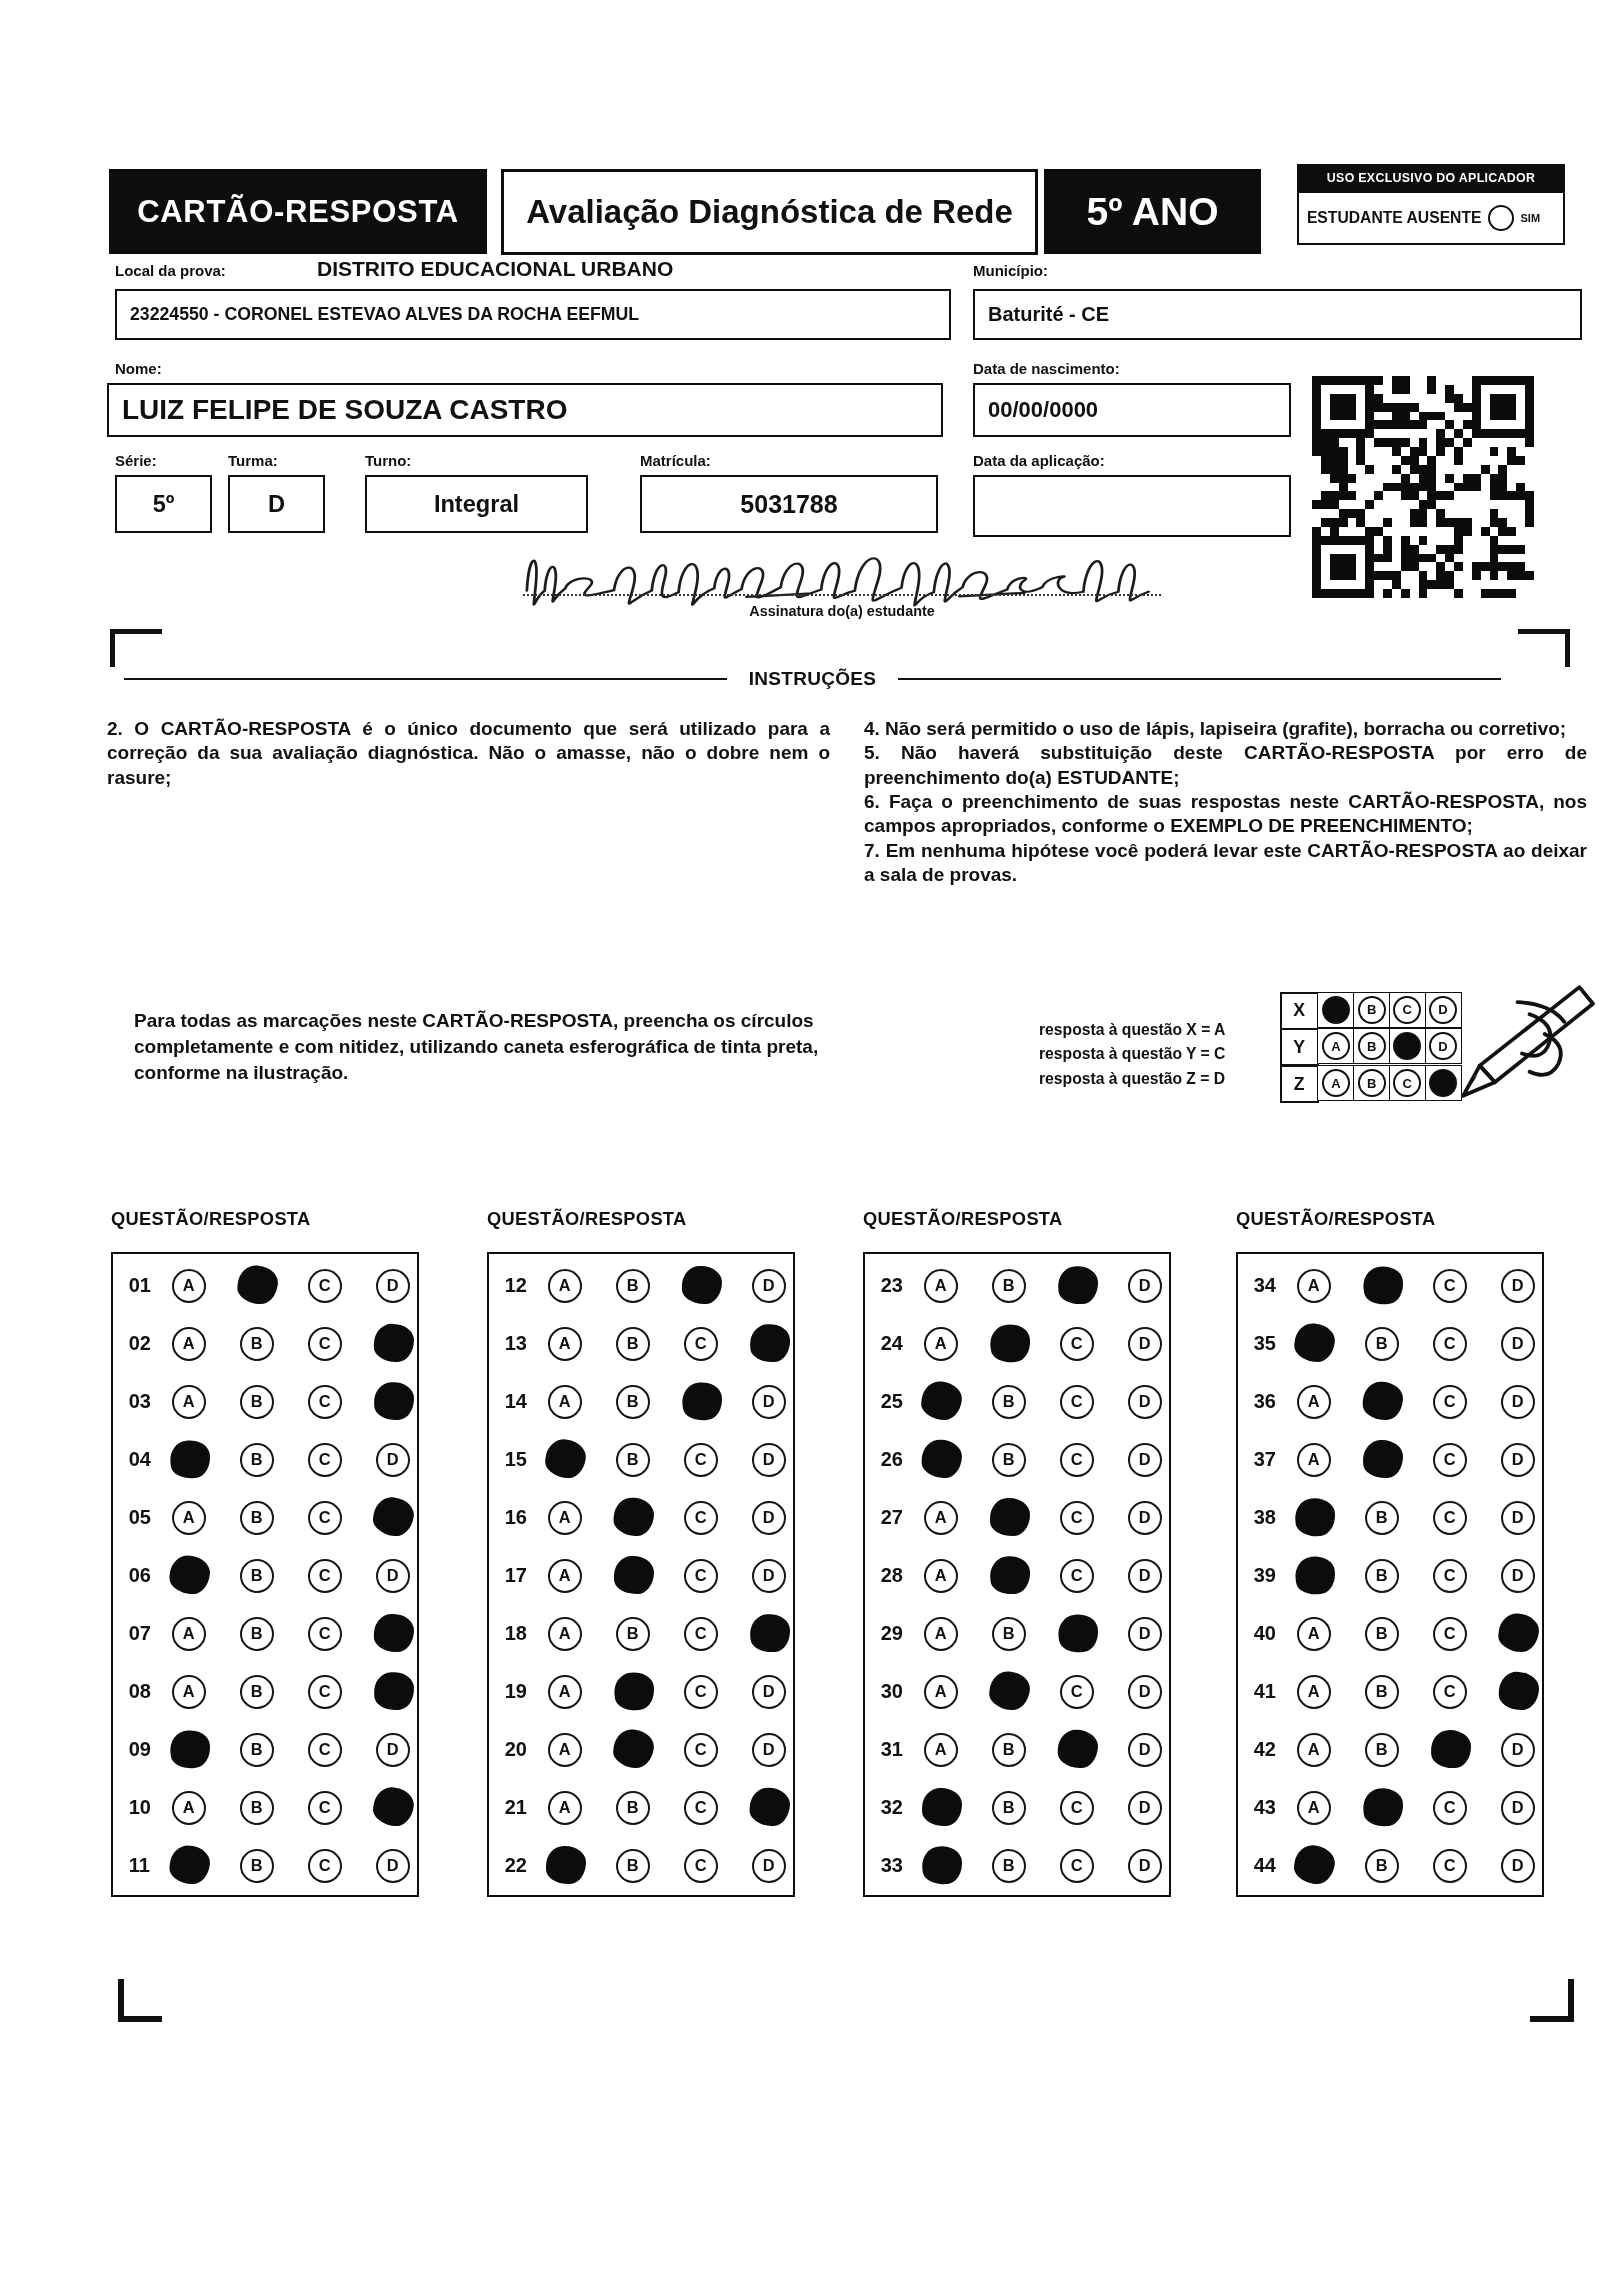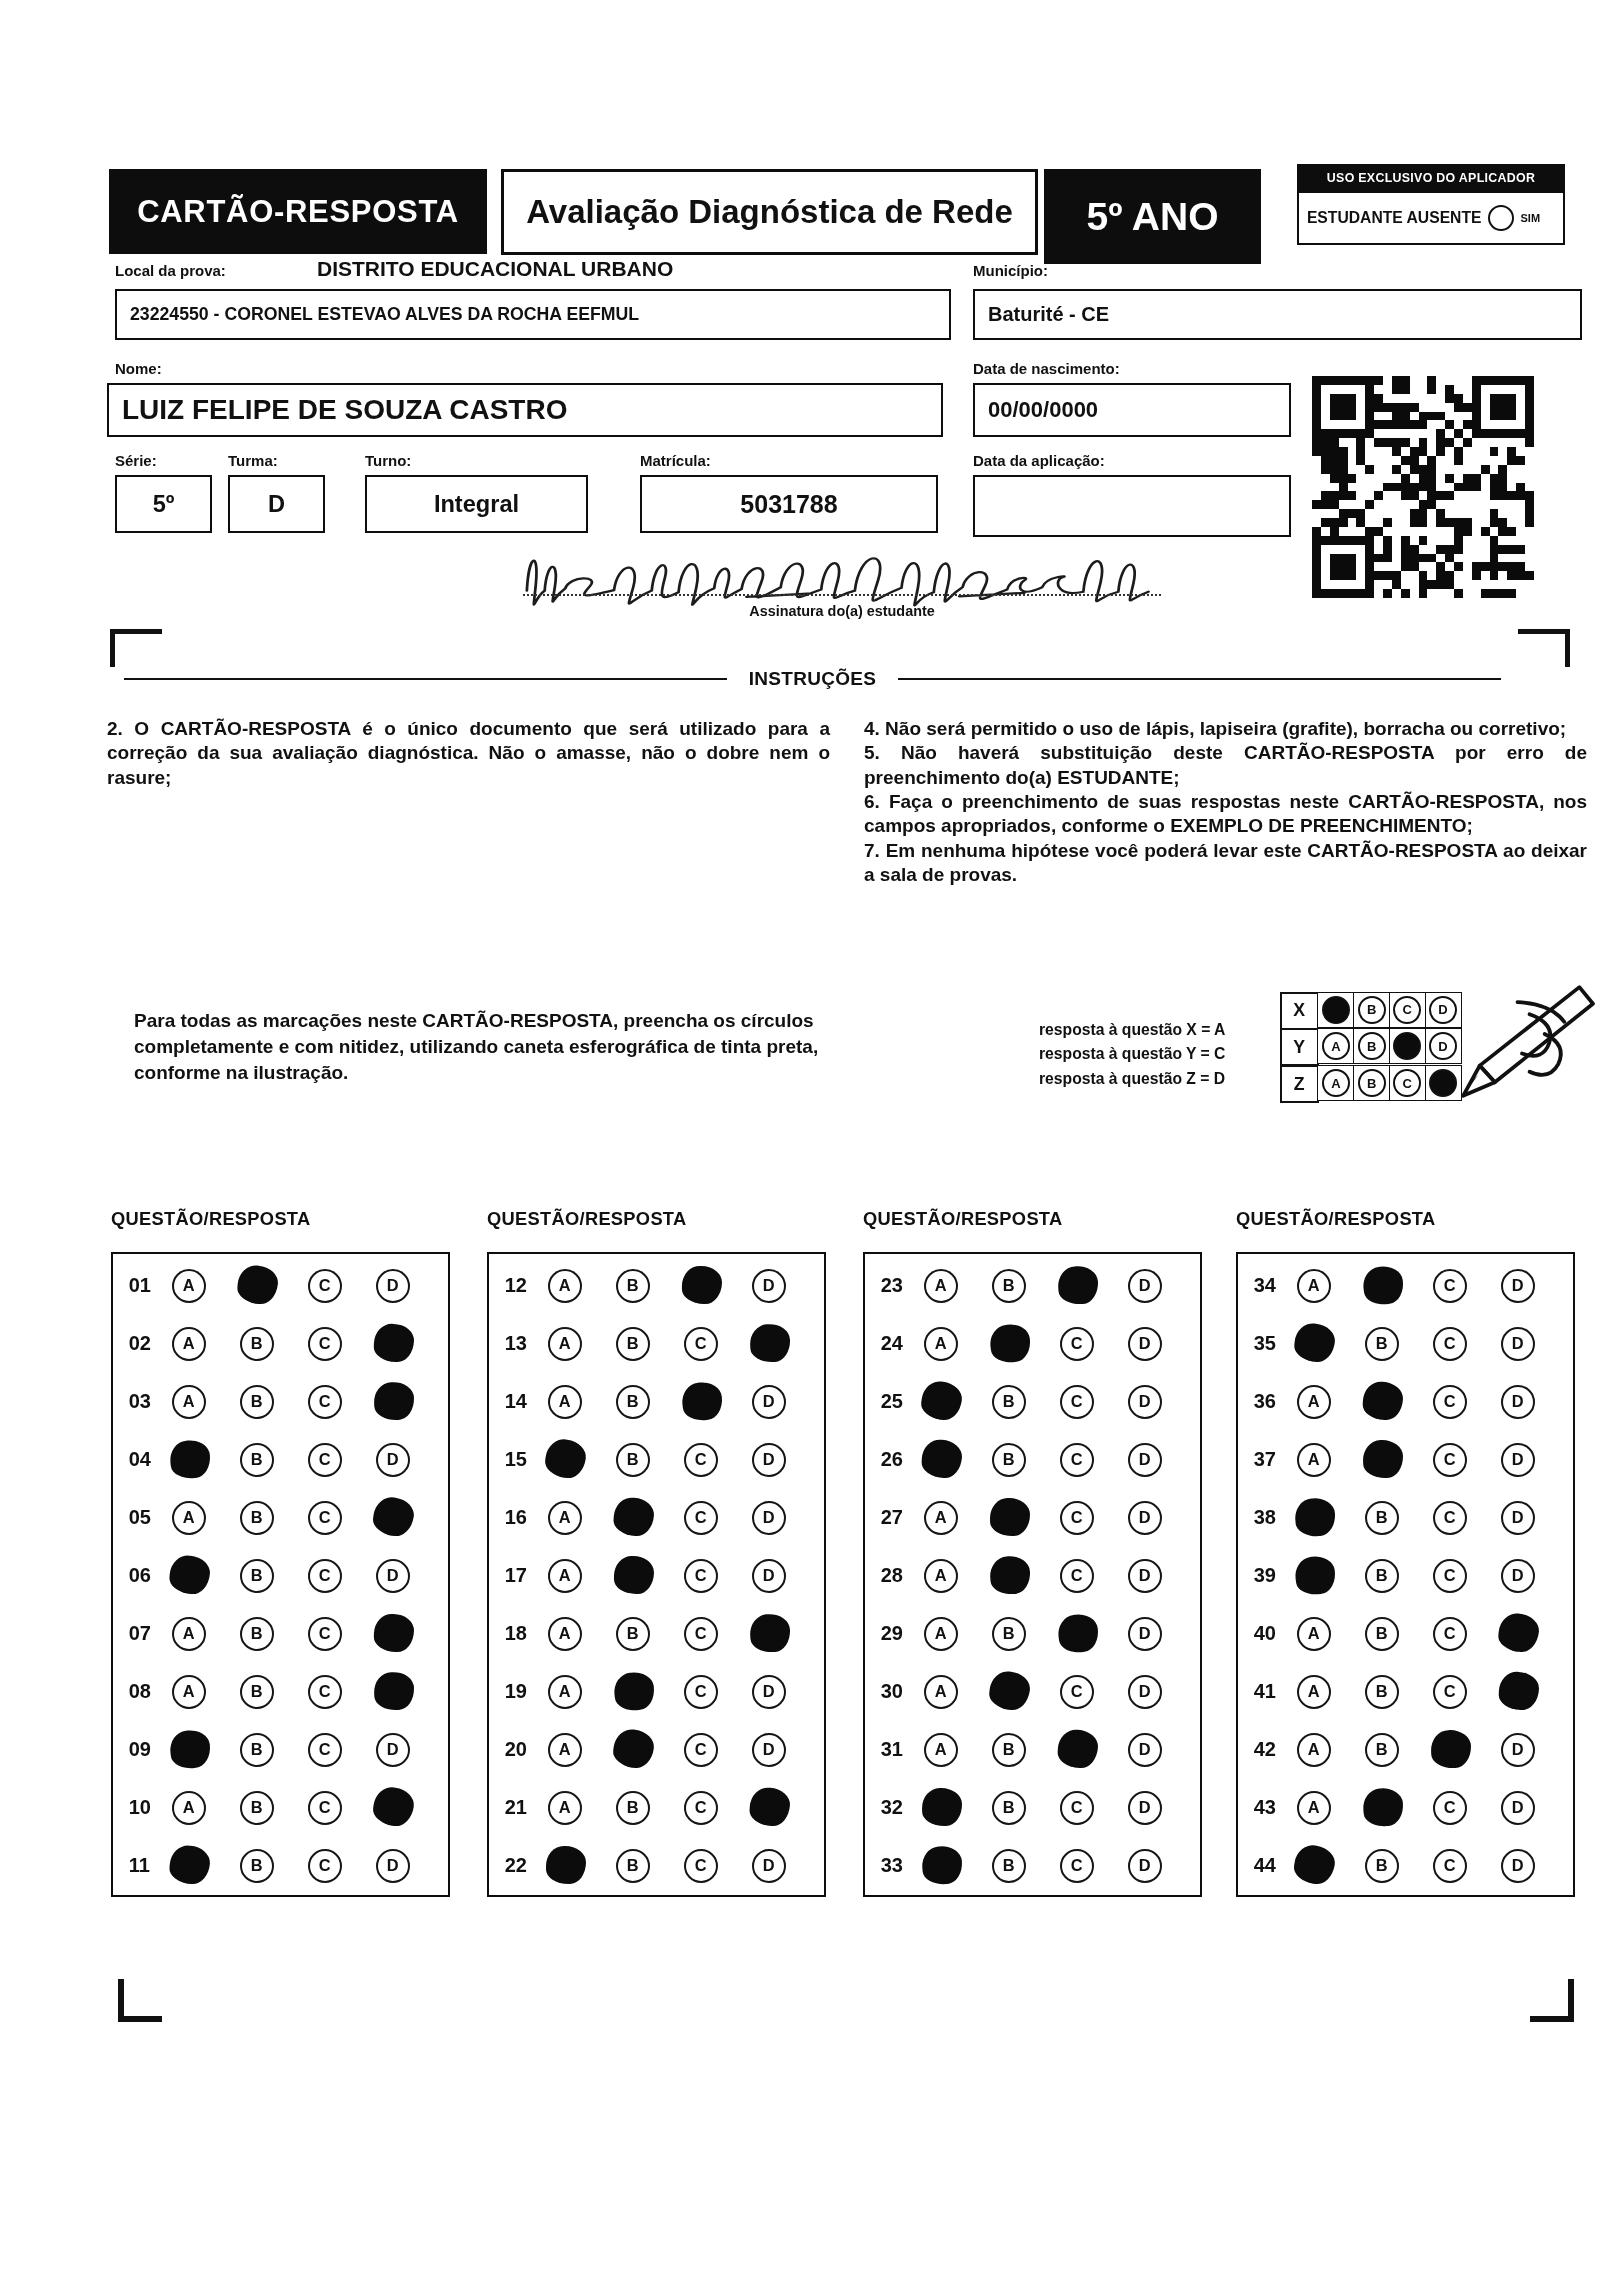--- a/index.html
+++ b/index.html
@@ -6,21 +6,21 @@
   body{
     width:1623px;height:2295px;position:relative;background:#fff;
     font-family:"Liberation Sans", sans-serif;color:#111;overflow:hidden;
   }
   .abs{position:absolute;}
 
   
   .hdr-black{background:#0d0d0d;color:#fff;display:flex;align-items:center;justify-content:center;font-weight:bold;}
   .box-card-title{left:109px;top:169px;width:378px;height:85px;font-size:31px;letter-spacing:0.7px;}
   .box-exam-title{left:501px;top:169px;width:531px;height:80px;border:3.9px solid #0d0d0d;display:flex;align-items:center;justify-content:center;font-weight:bold;font-size:33px;}
-  .box-grade{left:1044px;top:169px;width:217px;height:95px;font-size:39px;}
+  .box-grade{left:1044px;top:169px;width:217px;height:85px;font-size:39px;}
   .applicator{left:1297px;top:164px;width:268px;}
   .applicator-bar{background:#0d0d0d;color:#fff;font-size:12.4px;font-weight:bold;text-align:center;height:29px;line-height:29px;letter-spacing:0.3px;}
   .applicator-body{border:2.6px solid #0d0d0d;border-top:none;height:50px;display:flex;align-items:center;padding:0 7.9px;gap:6.5px;}
   .applicator-body .lbl{font-weight:bold;font-size:15.7px;}
   .absent-circle{width:22px;height:22px;border:2px solid #111;border-radius:50%;flex:0 0 auto;}
   .applicator-body .sim{font-weight:bold;font-size:11px;}
 
   
   .flabel{font-weight:bold;font-size:15px;}
   .fbox{border:2.6px solid #0d0d0d;display:flex;align-items:center;font-weight:bold;background:#fff;}
@@ -80,21 +80,21 @@
   .ex-row{display:flex;}
   .ex-cell{width:35px;height:34px;border:1.3px solid #111;margin:-1.3px 0 0 -1.3px;display:flex;align-items:center;justify-content:center;background:#fff;}
   .ex-cell.ex-label{font-weight:bold;font-size:17.7px;border-width:2px;}
   .ex-bubble{width:24px;height:24px;border:2px solid #111;border-radius:50%;display:flex;align-items:center;justify-content:center;font-weight:bold;font-size:13px;}
   .ex-bubble.filled{background:#0c0c0c;color:transparent;}
   .hand{left:1445px;top:974px;width:151px;height:141px;}
   .hand svg{width:100%;height:100%;}
 
   
   .col-header{top:1208px;text-align:center;font-weight:bold;font-size:18.3px;letter-spacing:0.3px;}
-  .answer-box{top:1252px;width:339px;height:645px;border:2.6px solid #0d0d0d;padding-top:2.6px;box-sizing:border-box;}
+  .answer-box{top:1252px;width:308px;height:645px;border:2.6px solid #0d0d0d;padding-top:2.6px;box-sizing:border-box;}
   .c0{left:111px;} .c1{left:487px;} .c2{left:863px;} .c3{left:1236px;}
   .answer-row{display:flex;align-items:center;height:58px;padding-left:15.7px;}
   .q-num{width:43px;font-weight:bold;font-size:20px;flex:0 0 auto;}
   .bubble{width:30px;height:30px;border:2px solid #151515;border-radius:50%;display:flex;align-items:center;justify-content:center;
     font-weight:bold;font-size:16.4px;margin-right:34px;flex:0 0 auto;position:relative;}
   .bubble.marked{background:#0c0c0c;border-color:#0c0c0c;color:transparent;
     transform:rotate(var(--rot,12deg));border-radius:52% 48% 55% 45%/50% 55% 45% 52%;}
   .bubble.marked::before{content:'';position:absolute;inset:-4.6px -6.5px -3.3px -3.9px;background:#0c0c0c;
     border-radius:46% 54% 42% 58%/55% 45% 60% 40%;transform:rotate(calc(var(--rot,12deg) * -1.4));}
 </style>

